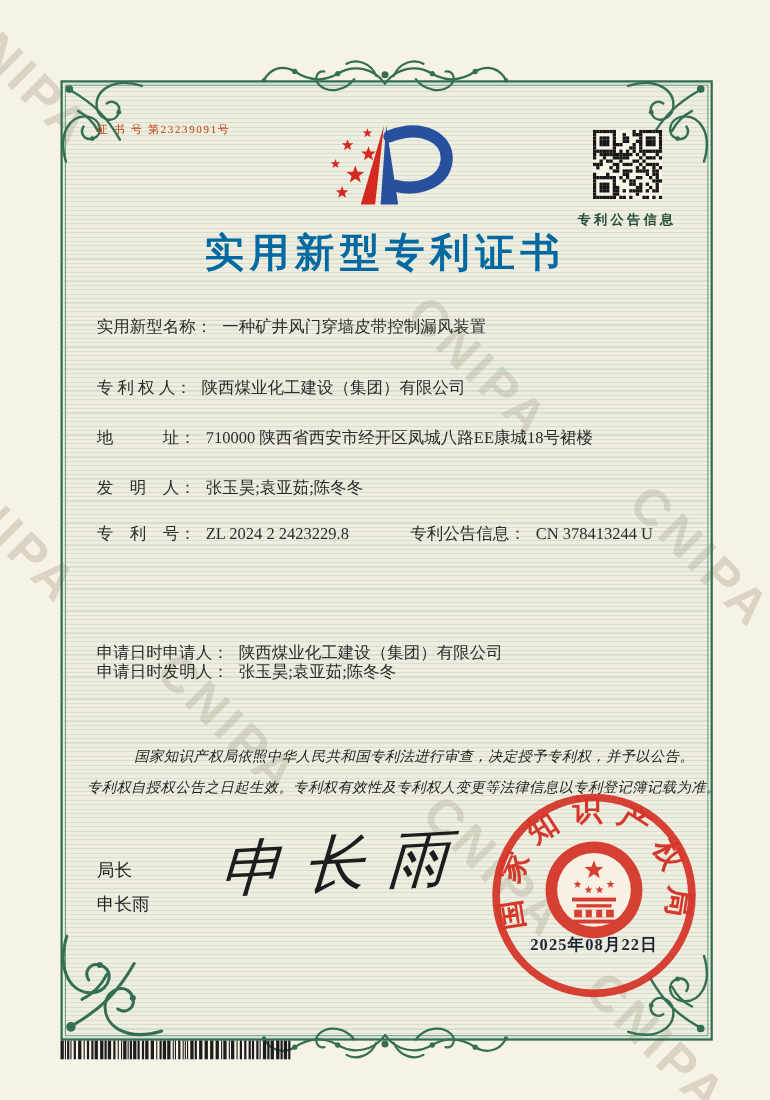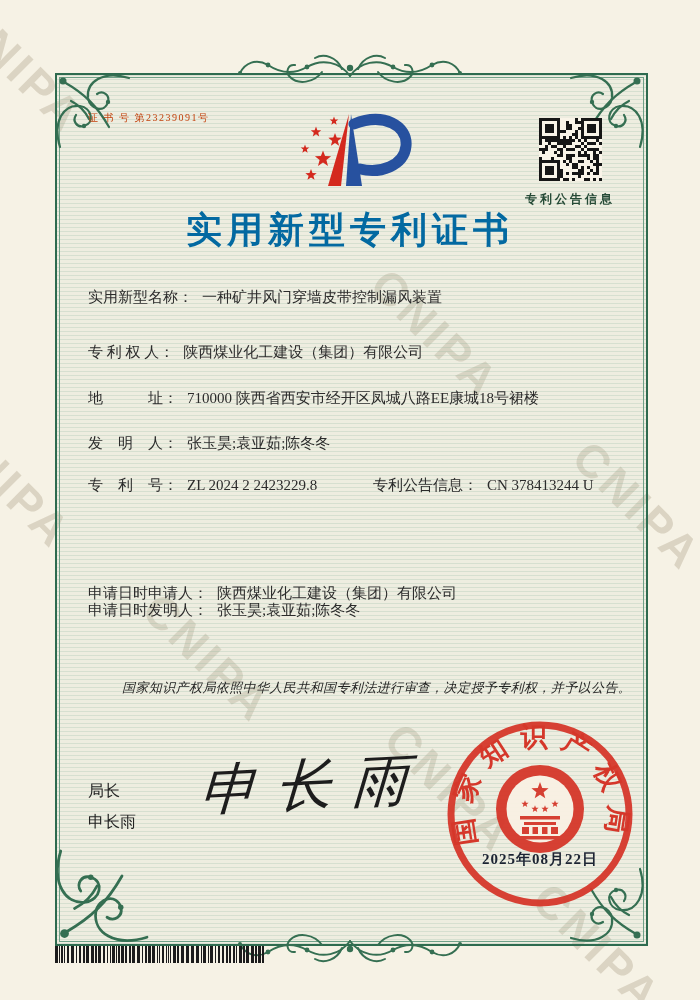--- a/index.html
+++ b/index.html
@@ -379,20 +379,21 @@
     </span>
   </div>
   <div class="row r7">
     <span class="lbl">申请日时申请人：</span><span class="val">陕西煤业化工建设（集团）有限公司</span>
   </div>
   <div class="row r8">
     <span class="lbl">申请日时发明人：</span><span class="val">张玉昊;袁亚茹;陈冬冬</span>
   </div>
 
   <div class="stmt stmt1">国家知识产权局依照中华人民共和国专利法进行审查，决定授予专利权，并予以公告。</div>
+  <div class="stmt stmt2">专利权自授权公告之日起生效。专利权有效性及专利权人变更等法律信息以专利登记簿记载为准。</div>
 
   <div class="director-title">局长</div>
   <div class="director-name">申长雨</div>
   <div class="sig">申长雨</div>
 
   <div class="seal">
     <svg width="190" height="190" viewBox="0 0 190 190">
       <circle cx="95" cy="95" r="89" fill="none" stroke="#d5372a" stroke-width="7" opacity="0.95"></circle>
       <path id="sealArc" d="M33.4,123.7 A68,68 0 1 1 156.6,123.7" fill="none"></path>
       <text font-family="Liberation Serif, DejaVu Serif, serif" font-size="27" font-weight="bold" fill="#d5372a" letter-spacing="12">

